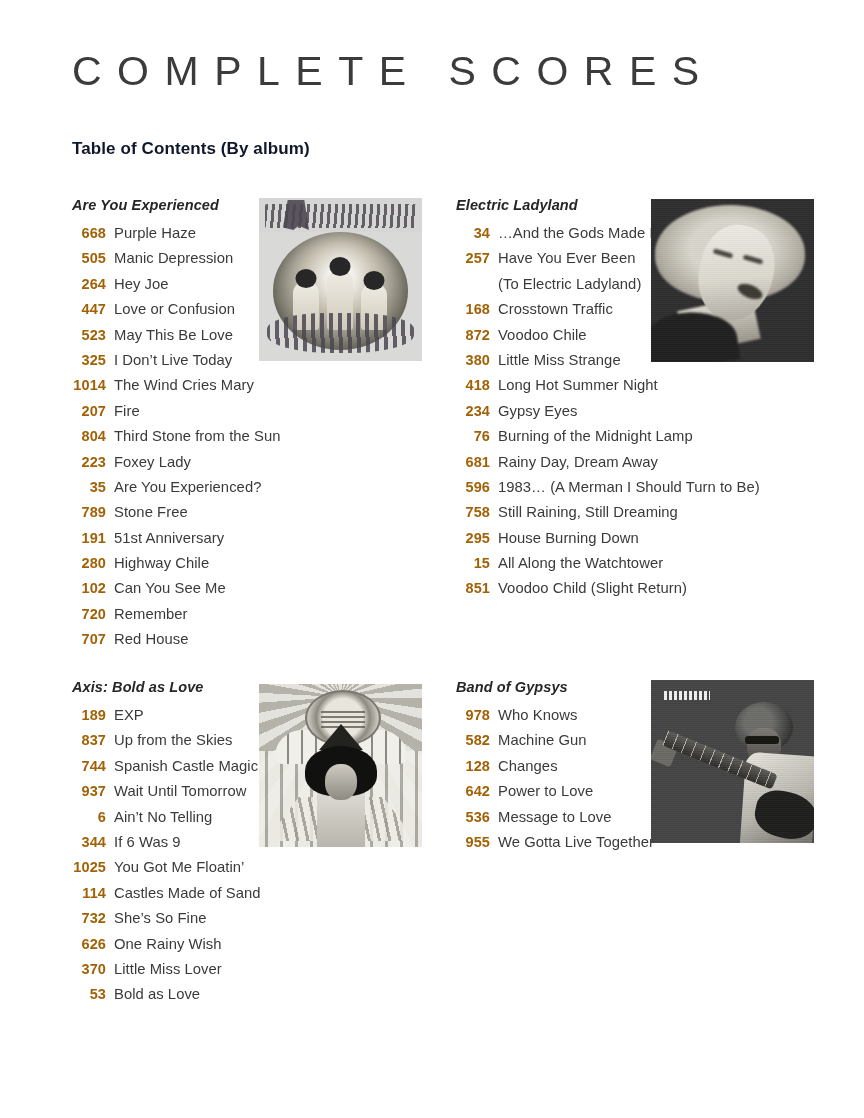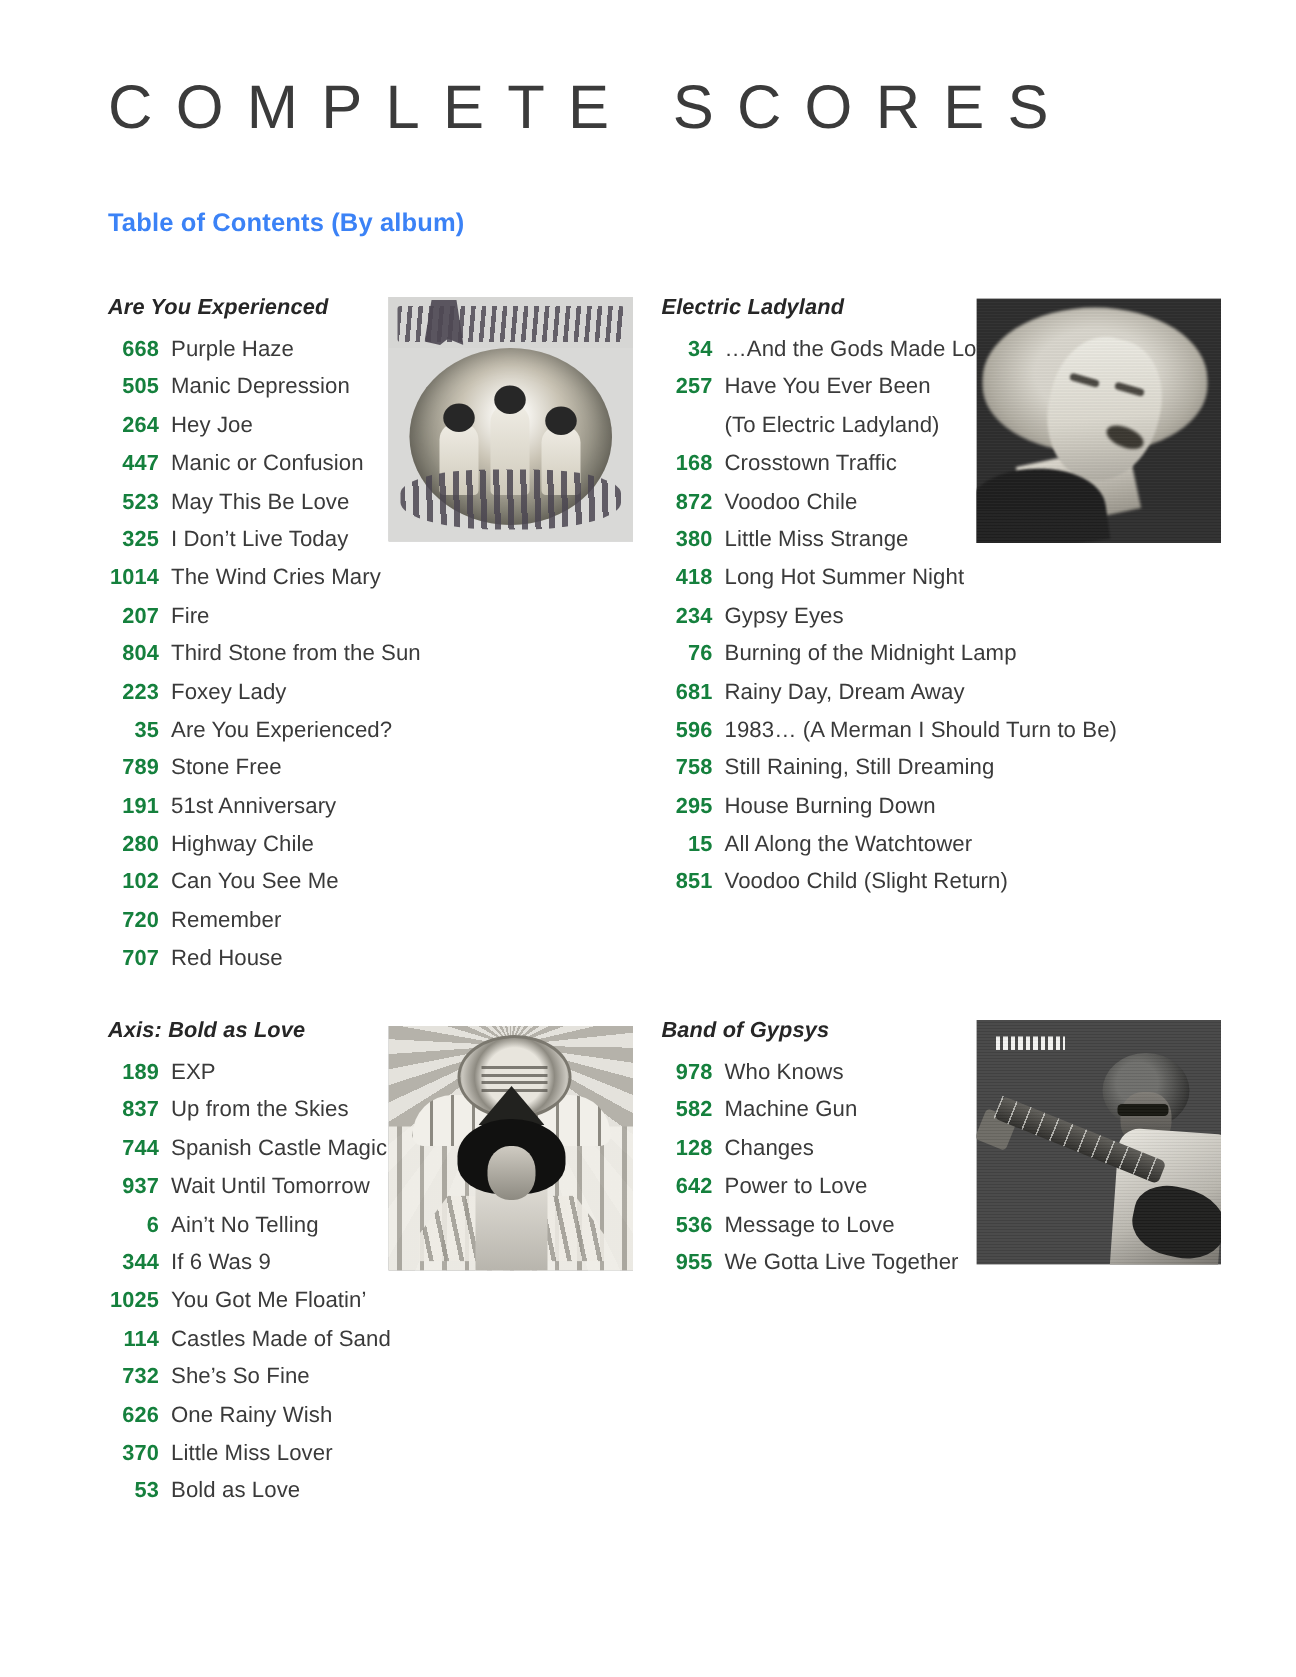--- a/index.html
+++ b/index.html
@@ -42,37 +42,37 @@
     line-height: 1;
   }
 
   
   .toc-heading {
     position: absolute;
     left: 72px;
     top: 139px;
     font-size: 17px;
     font-weight: bold;
-    color: #3b82f6;
+    color: #0f172a;
     letter-spacing: 0.1px;
   }
 
   
   .toc-grid {
     position: absolute;
     left: 0;
     top: 0;
     width: 864px;
     height: 1118px;
   }
   .album-block {
     position: absolute;
   }
   .album-block.col1 { left: 72px; width: 360px; }
-  .album-block.col2 { left: 441px; width: 400px; }
+  .album-block.col2 { left: 456px; width: 400px; }
   .album-block.row1 { top: 198px; }
   .album-block.row2 { top: 680px; }
 
   .album-title {
     font-size: 14.5px;
     font-weight: bold;
     font-style: italic;
     color: #262626;
     margin: 0 0 9px 0;
     line-height: 14px;
@@ -88,21 +88,21 @@
     align-items: baseline;
     height: 25.4px;
     line-height: 25.4px;
     white-space: nowrap;
   }
   .track-page {
     flex: 0 0 auto;
     text-align: right;
     font-size: 14.5px;
     font-weight: bold;
-    color: #15803d;
+    color: #a16207;
     letter-spacing: 0.1px;
   }
   .col1 .track-page { width: 34px; }
   .col2 .track-page { width: 34px; }
   .track-name {
     flex: 0 0 auto;
     padding-left: 8px;
     font-size: 14.8px;
     font-weight: 400;
     color: #3a3a3a;
@@ -346,21 +346,21 @@
           <li class="track-row">
             <span class="track-page">505</span>
             <span class="track-name">Manic Depression</span>
           </li>
           <li class="track-row">
             <span class="track-page">264</span>
             <span class="track-name">Hey Joe</span>
           </li>
           <li class="track-row">
             <span class="track-page">447</span>
-            <span class="track-name">Manic or Confusion</span>
+            <span class="track-name">Love or Confusion</span>
           </li>
           <li class="track-row">
             <span class="track-page">523</span>
             <span class="track-name">May This Be Love</span>
           </li>
           <li class="track-row">
             <span class="track-page">325</span>
             <span class="track-name">I Don’t Live Today</span>
           </li>
           <li class="track-row">

